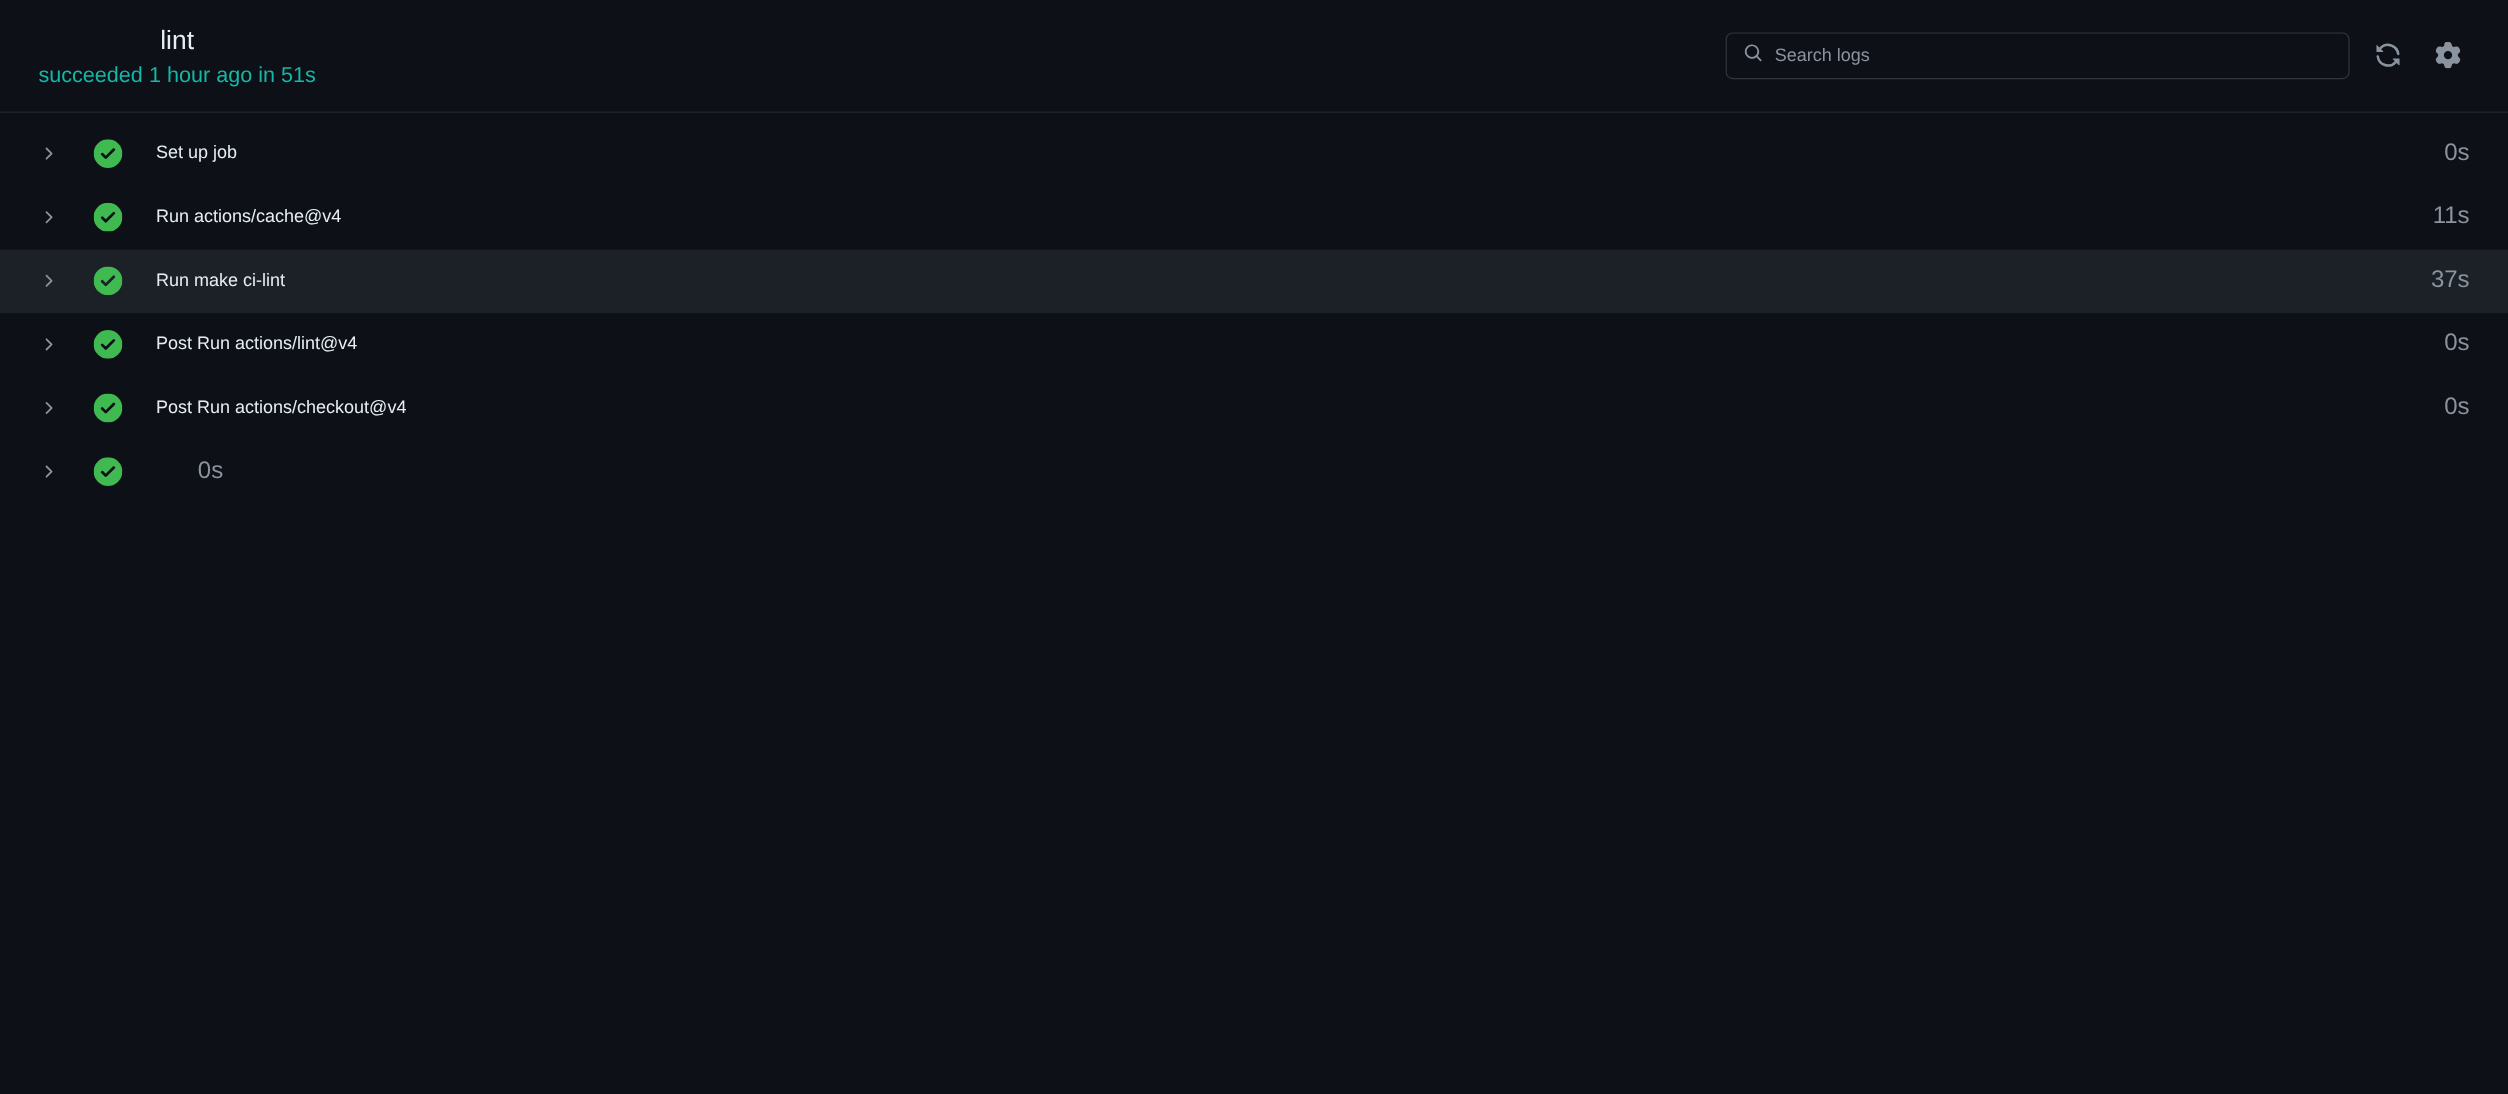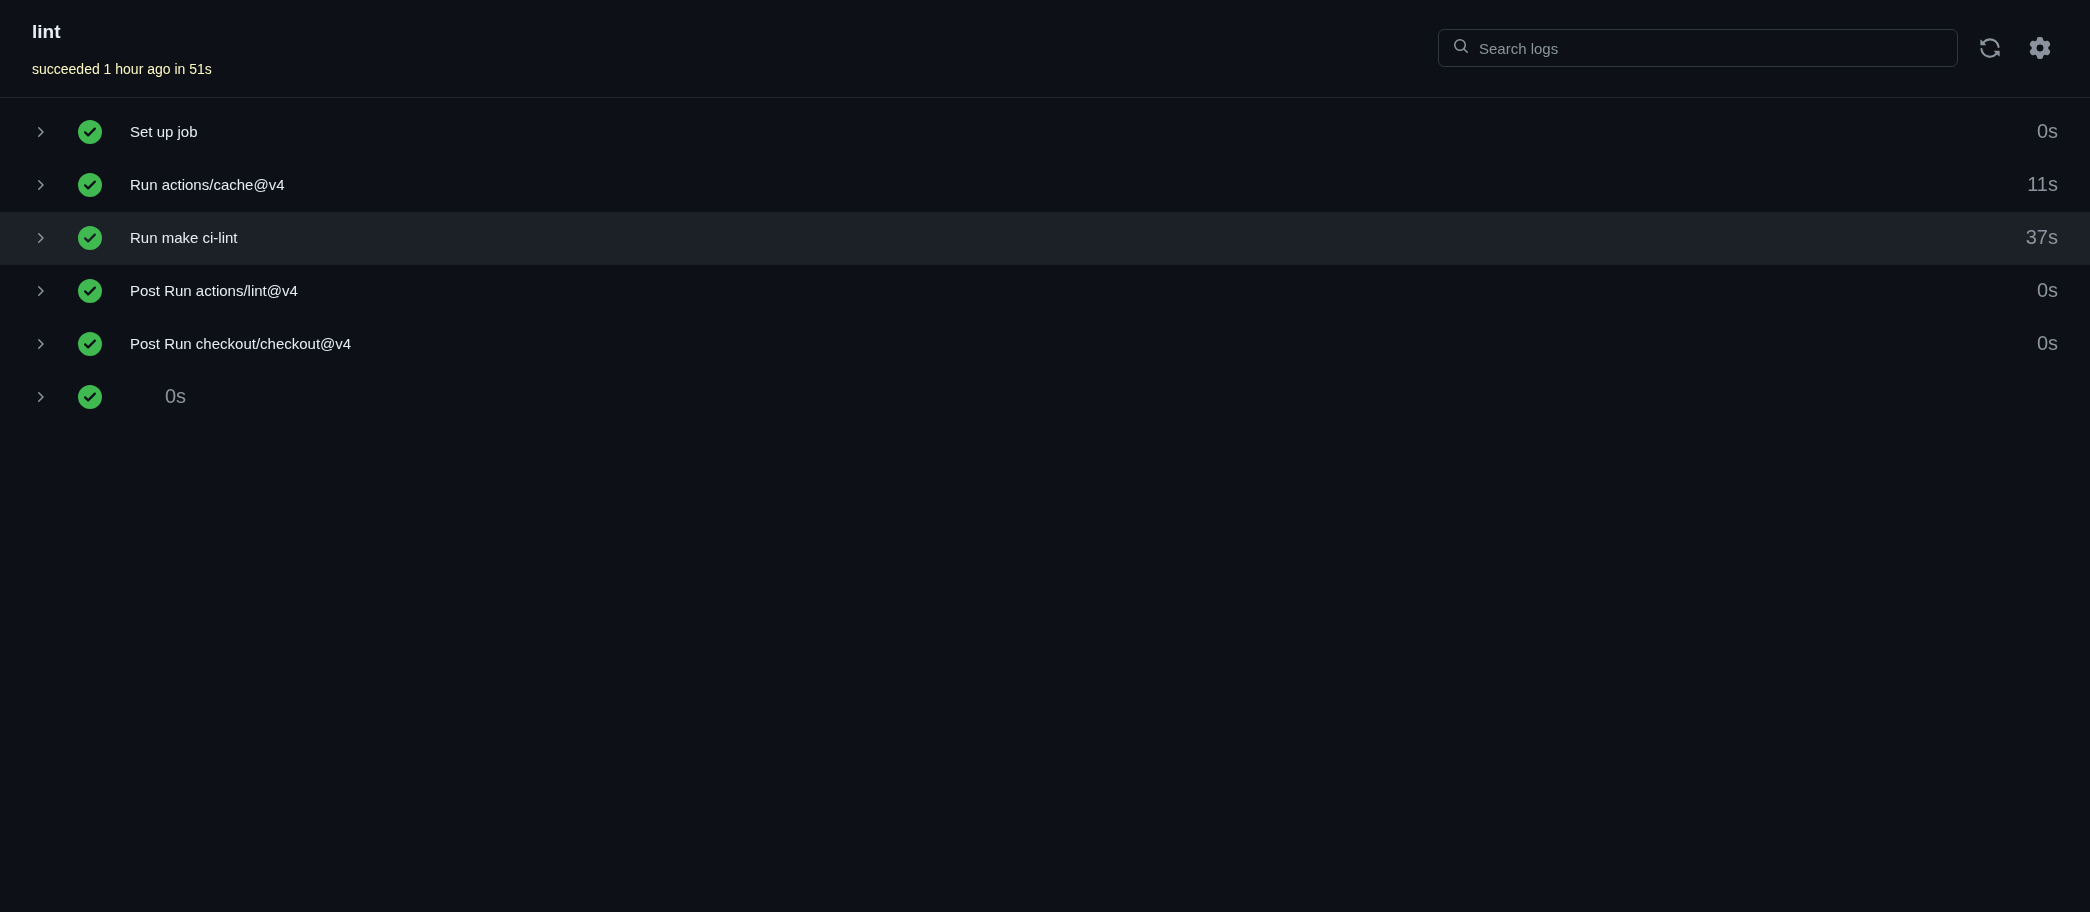--- a/index.html
+++ b/index.html
@@ -33,30 +33,31 @@
       padding: 20px 32px;
       border-bottom: 1px solid #21262d;
     }
 
     .header-left {
       display: flex;
       flex-direction: column;
     }
 
     .header-title {
-      font-size: 19px;
-      font-weight: 700;
+      font-size: 22px;
+      font-weight: 400;
       color: #e6edf3;
       line-height: 1.3;
+      text-align: center;
     }
 
     .header-subtitle {
-      font-size: 14px;
-      color: #fef9c3;
-      margin-top: 16px;
+      font-size: 18px;
+      color: #14b8a6;
+      margin-top: 3px;
     }
 
     .header-right {
       display: flex;
       align-items: center;
       gap: 14px;
     }
 
     .search-box {
       display: flex;
@@ -275,21 +276,21 @@
           <path d="M6.22 3.22a.75.75 0 0 1 1.06 0l4.25 4.25a.75.75 0 0 1 0 1.06l-4.25 4.25a.751.751 0 0 1-1.042-.018.751.751 0 0 1-.018-1.042L9.94 8 6.22 4.28a.75.75 0 0 1 0-1.06Z"></path>
         </svg>
       </span>
       <span class="status-icon" style="color: #3fb950;">
 
       <svg viewBox="0 0 16 16" fill="currentColor" xmlns="http://www.w3.org/2000/svg">
         <path d="M8 16A8 8 0 1 1 8 0a8 8 0 0 1 0 16Zm3.78-9.72a.75.75 0 0 0-1.06-1.06L6.75 9.19 5.28 7.72a.75.75 0 0 0-1.06 1.06l2 2a.75.75 0 0 0 1.06 0l4.5-4.5Z"></path>
       </svg>
 
       </span>
-      <span class="job-name">Post Run checkout/checkout@v4</span>
+      <span class="job-name">Post Run actions/checkout@v4</span>
       <span class="job-duration">0s</span>
     </div>
       <div class="job-item">
       <span class="chevron-icon">
         <svg viewBox="0 0 16 16" fill="currentColor" xmlns="http://www.w3.org/2000/svg">
           <path d="M6.22 3.22a.75.75 0 0 1 1.06 0l4.25 4.25a.75.75 0 0 1 0 1.06l-4.25 4.25a.751.751 0 0 1-1.042-.018.751.751 0 0 1-.018-1.042L9.94 8 6.22 4.28a.75.75 0 0 1 0-1.06Z"></path>
         </svg>
       </span>
       <span class="status-icon" style="color: #3fb950;">
 

